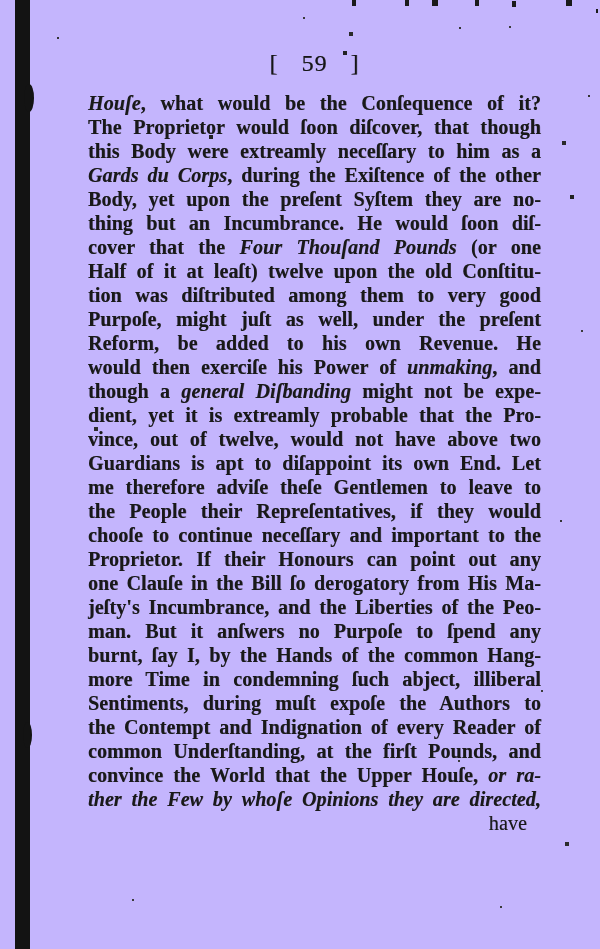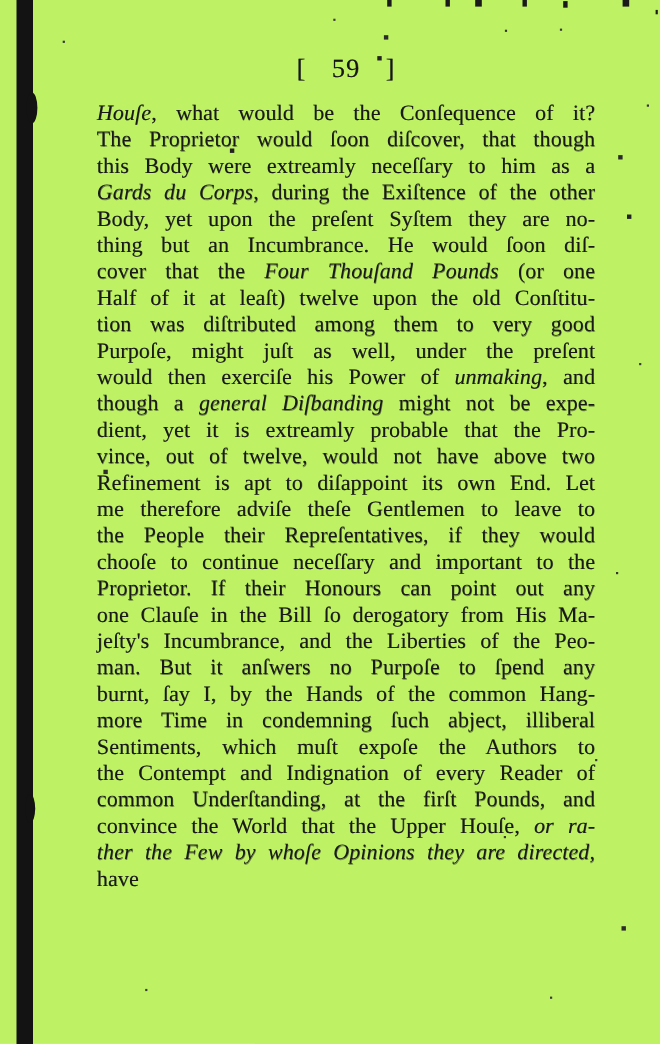--- a/index.html
+++ b/index.html
@@ -4,21 +4,21 @@
 <style>
   html, body {
     margin: 0;
     padding: 0;
     background: #ffffff;
   }
   .page {
     position: relative;
     width: 600px;
     height: 949px;
-    background: #bef264;
+    background: #c4b5fd;
     overflow: hidden;
     font-family: "Liberation Serif", "DejaVu Serif", serif;
     color: #1a1a1a;
   }
   
   .gutter-bar {
     position: absolute;
     left: 15px;
     top: -4px;
     width: 15px;
@@ -67,23 +67,25 @@
     line-height: 24px;
     letter-spacing: 0.1px;
     color: #191919;
     text-shadow: 0.4px 0.4px 0 rgba(25,25,25,0.5);
   }
   .line {
     text-align: justify;
     text-align-last: justify;
     text-justify: inter-word;
     height: 24px;
+    font-weight: bold;
   }
   .it { font-style: italic; }
   .catchword-line {
+    text-align: right;
     padding-right: 14px;
     height: 24px;
   }
   
   .specks {
     position: absolute;
     left: 0; top: 0;
     width: 2px; height: 2px;
     background: transparent;
     box-shadow:
@@ -136,34 +138,35 @@
   <div class="line"><span class="it">Houſe</span><span>, what would be the Conſequence of it?</span></div>
       <div class="line"><span>The Proprietor would ſoon diſcover, that though</span></div>
       <div class="line"><span>this Body were extreamly neceſſary to him as a</span></div>
       <div class="line"><span class="it">Gards du Corps</span><span>, during the Exiſtence of the other</span></div>
       <div class="line"><span>Body, yet upon the preſent Syſtem they are no-</span></div>
       <div class="line"><span>thing but an Incumbrance.  He would ſoon diſ-</span></div>
       <div class="line"><span>cover that the </span><span class="it">Four Thouſand Pounds</span><span> (or one</span></div>
       <div class="line"><span>Half of it at leaſt) twelve upon the old Conſtitu-</span></div>
       <div class="line"><span>tion was diſtributed among them to very good</span></div>
       <div class="line"><span>Purpoſe, might juſt as well, under the preſent</span></div>
+      <div class="line"><span>Reform, be added to his own Revenue.  He</span></div>
       <div class="line"><span>would then exerciſe his Power of </span><span class="it">unmaking</span><span>, and</span></div>
       <div class="line"><span>though a </span><span class="it">general Diſbanding</span><span> might not be expe-</span></div>
       <div class="line"><span>dient, yet it is extreamly probable that the Pro-</span></div>
       <div class="line"><span>vince, out of twelve, would not have above two</span></div>
-      <div class="line"><span>Refinement is apt to diſappoint its own End.  Let</span></div>
+      <div class="line"><span>Guardians is apt to diſappoint its own End.  Let</span></div>
       <div class="line"><span>me therefore adviſe theſe Gentlemen to leave to</span></div>
       <div class="line"><span>the People their Repreſentatives, if they would</span></div>
       <div class="line"><span>chooſe to continue neceſſary and important to the</span></div>
       <div class="line"><span>Proprietor.  If their Honours can point out any</span></div>
       <div class="line"><span>one Clauſe in the Bill ſo derogatory from His Ma-</span></div>
       <div class="line"><span>jeſty's Incumbrance, and the Liberties of the Peo-</span></div>
       <div class="line"><span>man.  But it anſwers no Purpoſe to ſpend any</span></div>
       <div class="line"><span>burnt, ſay I, by the Hands of the common Hang-</span></div>
       <div class="line"><span>more Time in condemning ſuch abject, illiberal</span></div>
-      <div class="line"><span>Sentiments, which muſt expoſe the Authors to</span></div>
+      <div class="line"><span>Sentiments, during muſt expoſe the Authors to</span></div>
       <div class="line"><span>the Contempt and Indignation of every Reader of</span></div>
       <div class="line"><span>common Underſtanding, at the firſt Pounds, and</span></div>
       <div class="line"><span>convince the World that the Upper Houſe, </span><span class="it">or ra-</span></div>
       <div class="line"><span class="it">ther the Few by whoſe Opinions they are directed,</span></div>
       <div class="catchword-line">have</div>
     </div>
 </div>
 
 </body></html>

